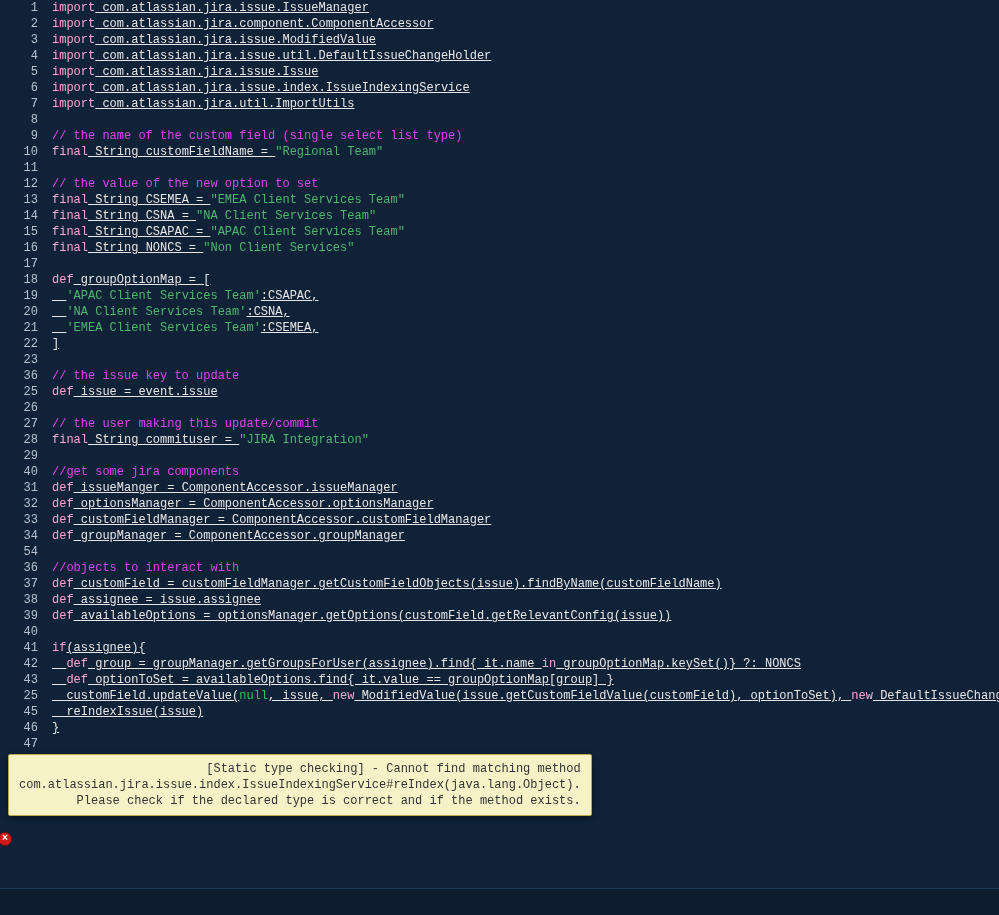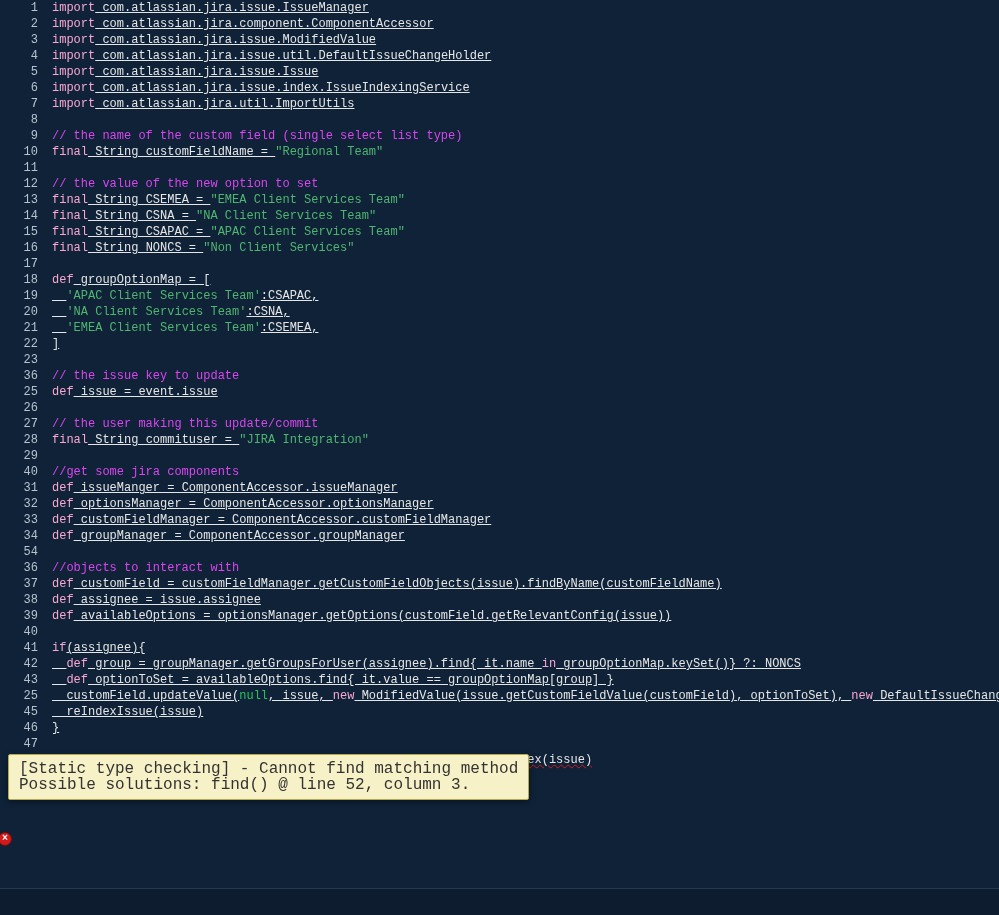--- a/index.html
+++ b/index.html
@@ -18,23 +18,24 @@
   position:absolute;
   left:8px;
   top:calc(16px * 48 + 6px);
   background:#f7f1c7;
   color:#333;
   padding:6px 10px;
   border:1px solid #b5a94a;
   border-radius:2px;
   box-shadow:0 2px 6px rgba(0,0,0,.4);
   font-family:Consolas,'Courier New',monospace;
-  font-size:16px;
+  font-size:12px;
   line-height:16px;
   z-index:5;
+  text-align:right;
 }
 .err-dot{
   position:absolute;
   left:-2px;
   top:calc(16px * 51 + 8px);
   width:12px;height:12px;border-radius:50%;
   background:#d11a1a;border:1px solid #7a0b0b;
   color:#fff;font-weight:bold;font-size:10px;line-height:12px;text-align:center;
   z-index:4;
 }
@@ -102,17 +103,18 @@
         <div class="row">53</div>
         <div class="row">54</div>
       </div>
     <div class="code" id="code"><div class="row"><span class="kw">import</span><span class="id"> com.atlassian.jira.issue.IssueManager</span></div><div class="row"><span class="kw">import</span><span class="id"> com.atlassian.jira.component.ComponentAccessor</span></div><div class="row"><span class="kw">import</span><span class="id"> com.atlassian.jira.issue.ModifiedValue</span></div><div class="row"><span class="kw">import</span><span class="id"> com.atlassian.jira.issue.util.DefaultIssueChangeHolder</span></div><div class="row"><span class="kw">import</span><span class="id"> com.atlassian.jira.issue.Issue</span></div><div class="row"><span class="kw">import</span><span class="id"> com.atlassian.jira.issue.index.IssueIndexingService</span></div><div class="row"><span class="kw">import</span><span class="id"> com.atlassian.jira.util.ImportUtils</span></div><div class="row"></div><div class="row"><span class="cmt">// the name of the custom field (single select list type)</span></div><div class="row"><span class="kw">final</span><span class="id"> String customFieldName = </span><span class="str">"Regional Team"</span></div><div class="row"></div><div class="row"><span class="cmt">// the value of the new option to set</span></div><div class="row"><span class="kw">final</span><span class="id"> String CSEMEA = </span><span class="str">"EMEA Client Services Team"</span></div><div class="row"><span class="kw">final</span><span class="id"> String CSNA = </span><span class="str">"NA Client Services Team"</span></div><div class="row"><span class="kw">final</span><span class="id"> String CSAPAC = </span><span class="str">"APAC Client Services Team"</span></div><div class="row"><span class="kw">final</span><span class="id"> String NONCS = </span><span class="str">"Non Client Services"</span></div><div class="row"></div><div class="row"><span class="kw">def</span><span class="id"> groupOptionMap = [</span></div><div class="row"><span class="id">  </span><span class="str">'APAC Client Services Team'</span><span class="id">:CSAPAC,</span></div><div class="row"><span class="id">  </span><span class="str">'NA Client Services Team'</span><span class="id">:CSNA,</span></div><div class="row"><span class="id">  </span><span class="str">'EMEA Client Services Team'</span><span class="id">:CSEMEA,</span></div><div class="row"><span class="id">]</span></div><div class="row"></div><div class="row"><span class="cmt">// the issue key to update</span></div><div class="row"><span class="kw">def</span><span class="id"> issue = event.issue</span></div><div class="row"></div><div class="row"><span class="cmt">// the user making this update/commit</span></div><div class="row"><span class="kw">final</span><span class="id"> String commituser = </span><span class="str">"JIRA Integration"</span></div><div class="row"></div><div class="row"><span class="cmt">//get some jira components</span></div><div class="row"><span class="kw">def</span><span class="id"> issueManger = ComponentAccessor.issueManager</span></div><div class="row"><span class="kw">def</span><span class="id"> optionsManager = ComponentAccessor.optionsManager</span></div><div class="row"><span class="kw">def</span><span class="id"> customFieldManager = ComponentAccessor.customFieldManager</span></div><div class="row"><span class="kw">def</span><span class="id"> groupManager = ComponentAccessor.groupManager</span></div><div class="row"></div><div class="row"><span class="cmt">//objects to interact with</span></div><div class="row"><span class="kw">def</span><span class="id"> customField = customFieldManager.getCustomFieldObjects(issue).findByName(customFieldName)</span></div><div class="row"><span class="kw">def</span><span class="id"> assignee = issue.assignee</span></div><div class="row"><span class="kw">def</span><span class="id"> availableOptions = optionsManager.getOptions(customField.getRelevantConfig(issue))</span></div><div class="row"></div><div class="row"><span class="kw">if</span><span class="id">(assignee){</span></div><div class="row"><span class="id">  </span><span class="kw">def</span><span class="id"> group = groupManager.getGroupsForUser(assignee).find{ it.name </span><span class="kw">in</span><span class="id"> groupOptionMap.keySet()} ?: NONCS</span></div><div class="row"><span class="id">  </span><span class="kw">def</span><span class="id"> optionToSet = availableOptions.find{ it.value == groupOptionMap[group] }</span></div><div class="row"><span class="id">  customField.updateValue(</span><span class="nul">null</span><span class="id">, issue, </span><span class="kw">new</span><span class="id"> ModifiedValue(issue.getCustomFieldValue(customField), optionToSet), </span><span class="kw">new</span><span class="id"> DefaultIssueChangeHolder())</span></div><div class="row"><span class="id">  reIndexIssue(issue)</span></div><div class="row"><span class="id">}</span></div><div class="row"></div><div class="row"><span class="id">  </span><span class="id underline-err">ComponentAccessor.getComponent(IssueIndexingService.class).reIndex(issue)</span></div><div class="row"><span class="id">  ImportUtils.setIndexIssues(wasIndexing)</span></div><div class="row"><span class="id">}</span></div></div>
   </div>
 
   <div class="err-dot" style="top: 832px;">×</div>
 
   <div class="tooltip" style="top: 754px;">
     <div>[Static type checking] - Cannot find matching method</div>
-    <div>Possible solutions: find() @ line 52, column 3.</div>
+    <div>com.atlassian.jira.issue.index.IssueIndexingService#reIndex(java.lang.Object).</div>
+    <div>Please check if the declared type is correct and if the method exists.</div>
   </div>
 
   <div class="bottom"></div>
 </div>
 
 </body></html>

